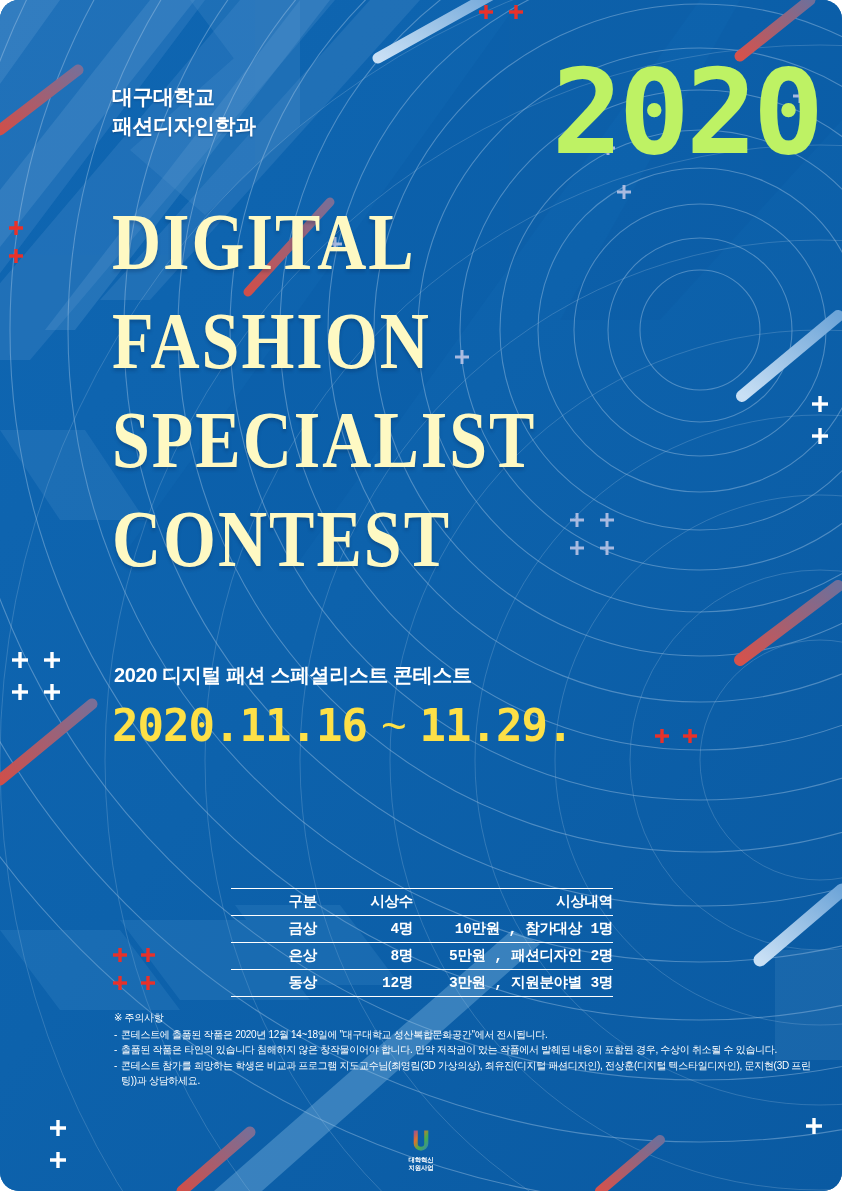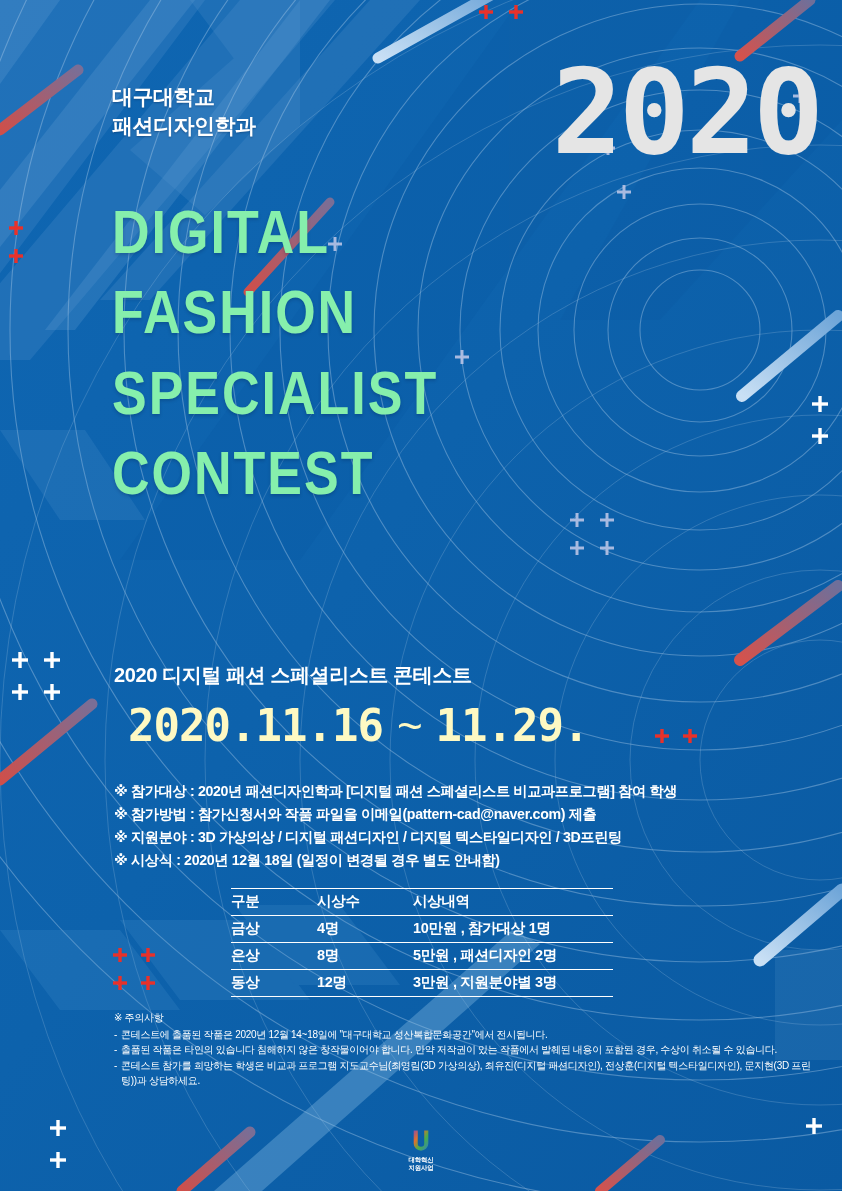--- a/index.html
+++ b/index.html
@@ -3,85 +3,85 @@
 <meta charset="utf-8">
 <style>
   html,body{margin:0;padding:0;background:#fff;}
   body{font-family:"Liberation Sans","DejaVu Sans",sans-serif;}
 
   #poster{
     position:relative;
     width:842px;height:1191px;
     overflow:hidden;
     background:#0d62ac;
+    border-radius:19px;
   }
 
   
   .bg-layer{position:absolute;inset:0;pointer-events:none;}
   .bg-svg{position:absolute;inset:0;width:842px;height:1191px;display:block;}
 
   
   #content{position:relative;z-index:20;width:842px;height:1191px;}
 
   .dept{
     position:absolute;left:112px;top:83px;
     color:#ffffff;font-weight:bold;font-size:21px;line-height:1.38;
     letter-spacing:-0.5px;
     text-shadow:0 1px 2px rgba(0,30,70,.35);
   }
   .dept div{white-space:nowrap;}
 
   .year{
     position:absolute;right:22px;top:58px;
     font-size:118px;line-height:.92;font-weight:bold;
-    color:#e5e5e5;letter-spacing:-4px;
+    color:#bef264;letter-spacing:-4px;
     font-family:"DejaVu Sans Mono","Liberation Mono",monospace;
     -webkit-text-stroke:0;
   }
 
   .maintitle{
     position:absolute;left:112px;top:196px;
-    color:#86efac;font-weight:bold;
-    font-size:52px;line-height:1.16;
+    color:#fef9c3;font-weight:bold;
+    font-size:68px;line-height:1.16;
     letter-spacing:2px;
-    font-family:Liberation Sans, sans-serif;
+    font-family:Liberation Serif, serif;
     text-shadow:0 2px 3px rgba(0,25,60,.22);
   }
   .maintitle .ln{display:block;white-space:nowrap;transform:scaleY(1.18);transform-origin:left top;}
   .maintitle .ln + .ln{margin-top:20px;}
 
   .subtitle{
     position:absolute;left:114px;top:662px;
     color:#ffffff;font-weight:bold;font-size:20px;letter-spacing:-0.4px;
     white-space:nowrap;
   }
 
   .daterange{
     position:absolute;left:112px;top:700px;
-    color:#fef9c3;font-weight:bold;font-size:44px;letter-spacing:-1px;
+    color:#fde047;font-weight:bold;font-size:44px;letter-spacing:-1px;
     font-family:"DejaVu Sans Mono","Liberation Mono",monospace;
     white-space:nowrap;
-    margin-left:16px;
   }
   .daterange .tilde{font-family:"Liberation Sans",sans-serif;font-weight:normal;padding:0 14px;}
 
   .infolist{
     position:absolute;left:114px;top:780px;width:700px;
     color:#ffffff;font-size:14.2px;line-height:1.62;font-weight:bold;letter-spacing:-0.35px;
   }
   .infolist .row{white-space:nowrap;}
 
   
   .awards{
     position:absolute;left:231px;top:888px;width:382px;
     border-collapse:collapse;
     color:#ffffff;font-size:14.5px;font-weight:bold;
   }
   .awards th,.awards td{
-    padding:3px 0 4px 0;text-align:left;white-space:nowrap;letter-spacing:-0.3px;
+    padding:3px 0 4px 0;text-align:right;white-space:nowrap;letter-spacing:-0.3px;font-family:Liberation Mono, monospace;
   }
   .awards thead th{border-top:1.4px solid #ffffff;border-bottom:1.4px solid #ffffff;}
   .awards tbody tr td{border-bottom:1.4px solid #ffffff;}
   .awards tbody tr:first-child td{border-bottom:1.4px solid #ffffff;}
   .awards .c1{width:86px;}
   .awards .c2{width:96px;}
   .awards .c3{width:200px;}
 
   
   .notes{
@@ -374,26 +374,20 @@
       <span class="ln">SPECIALIST</span>
       <span class="ln">CONTEST</span>
     </div>
 
     <div class="subtitle">2020 디지털 패션 스페셜리스트 콘테스트</div>
 
     <div class="daterange">
       <span>2020.11.16</span><span class="tilde">~</span><span>11.29.</span>
     </div>
 
-    <div class="infolist">
-      <div class="row">※ 참가대상 : 2020년 패션디자인학과 [디지털 패션 스페셜리스트 비교과프로그램] 참여 학생</div>
-      <div class="row">※ 참가방법 : 참가신청서와 작품 파일을 이메일(pattern-cad@naver.com) 제출</div>
-      <div class="row">※ 지원분야 : 3D 가상의상 / 디지털 패션디자인 / 디지털 텍스타일디자인 / 3D프린팅</div>
-      <div class="row">※ 시상식 : 2020년 12월 18일 (일정이 변경될 경우 별도 안내함)</div>
-    </div>
 
     <table class="awards">
       <thead>
         <tr>
           <th class="c1">구분</th>
           <th class="c2">시상수</th>
           <th class="c3">시상내역</th>
         </tr>
       </thead>
       <tbody>

